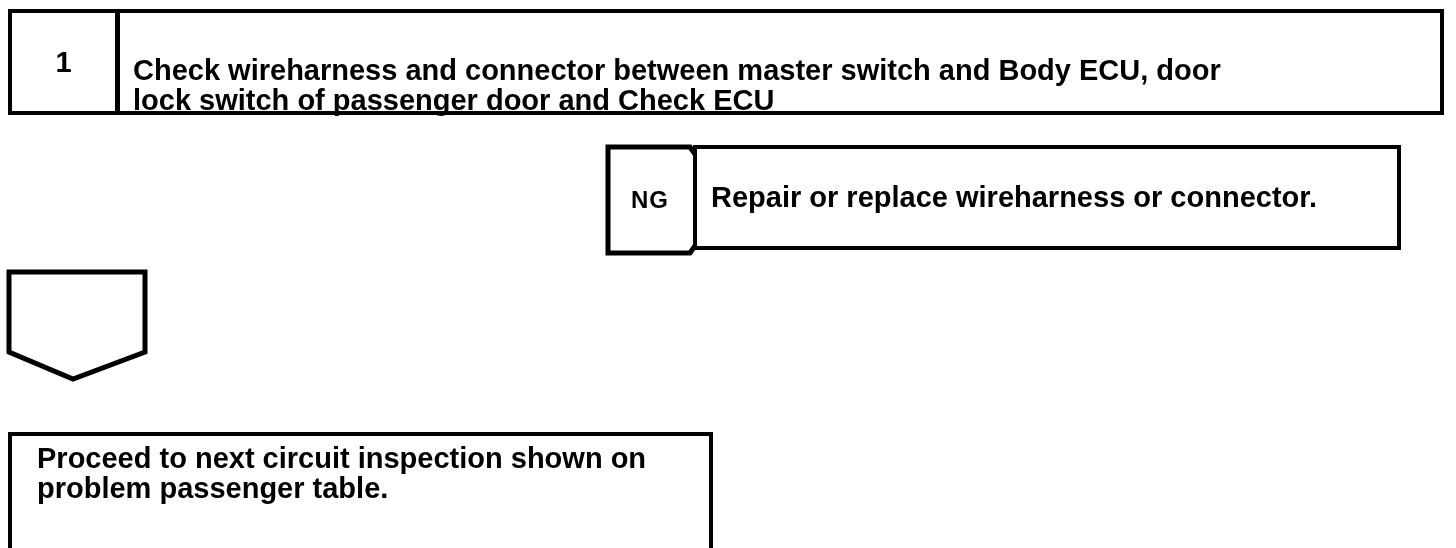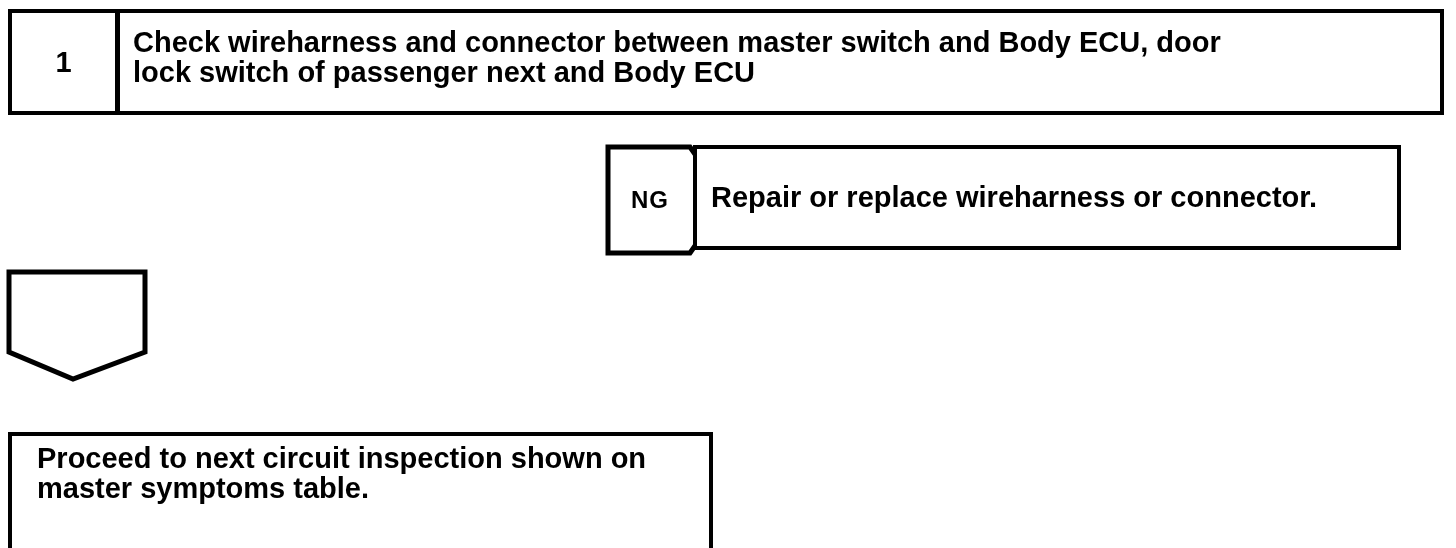--- a/index.html
+++ b/index.html
@@ -33,20 +33,21 @@
     align-items: center;
     justify-content: center;
     font-size: 29px;
   }
   .step-desc {
     flex: 1;
     padding: 14px 8px 0 13px;
     font-size: 29px;
     line-height: 30px;
     white-space: nowrap;
+    margin-top: 28px;
   }
   
   .connector { position: absolute; }
   .connector svg { position: absolute; left: 0; top: 0; display: block; }
   .conn-label {
     position: absolute;
     display: flex;
     align-items: center;
     justify-content: center;
     font-size: 24px;
@@ -77,21 +78,21 @@
 </style>
 </head>
 <body>
 
 <div class="canvas">
 
   <div class="box step-box">
     <div class="step-num">1</div>
     <div class="step-desc">
       <div>Check wireharness and connector between master switch and Body ECU, door</div>
-      <div>lock switch of passenger next and Body ECU</div>
+      <div>lock switch of passenger door and Check ECU</div>
     </div>
   </div>
 
   <div class="connector ng-connector">
     <svg width="132" height="118" viewBox="0 0 132 118">
       <polygon points="5,5 87,5 124,58 87,111 5,111" fill="#ffffff" stroke="#000000" stroke-width="5" stroke-linejoin="miter"></polygon>
     </svg>
     <span class="conn-label">NG</span>
   </div>
 
@@ -100,16 +101,16 @@
   </div>
 
   <div class="connector ok-connector">
     <svg width="150" height="118" viewBox="0 0 150 118">
       <polygon points="5,5 141,5 141,85 69,112 5,85" fill="#ffffff" stroke="#000000" stroke-width="5" stroke-linejoin="miter"></polygon>
     </svg>
   </div>
 
   <div class="box proceed-box">
     <div>Proceed to next circuit inspection shown on</div>
-    <div>master symptoms table.</div>
+    <div>problem passenger table.</div>
   </div>
 
 </div>
 
 </body></html>

